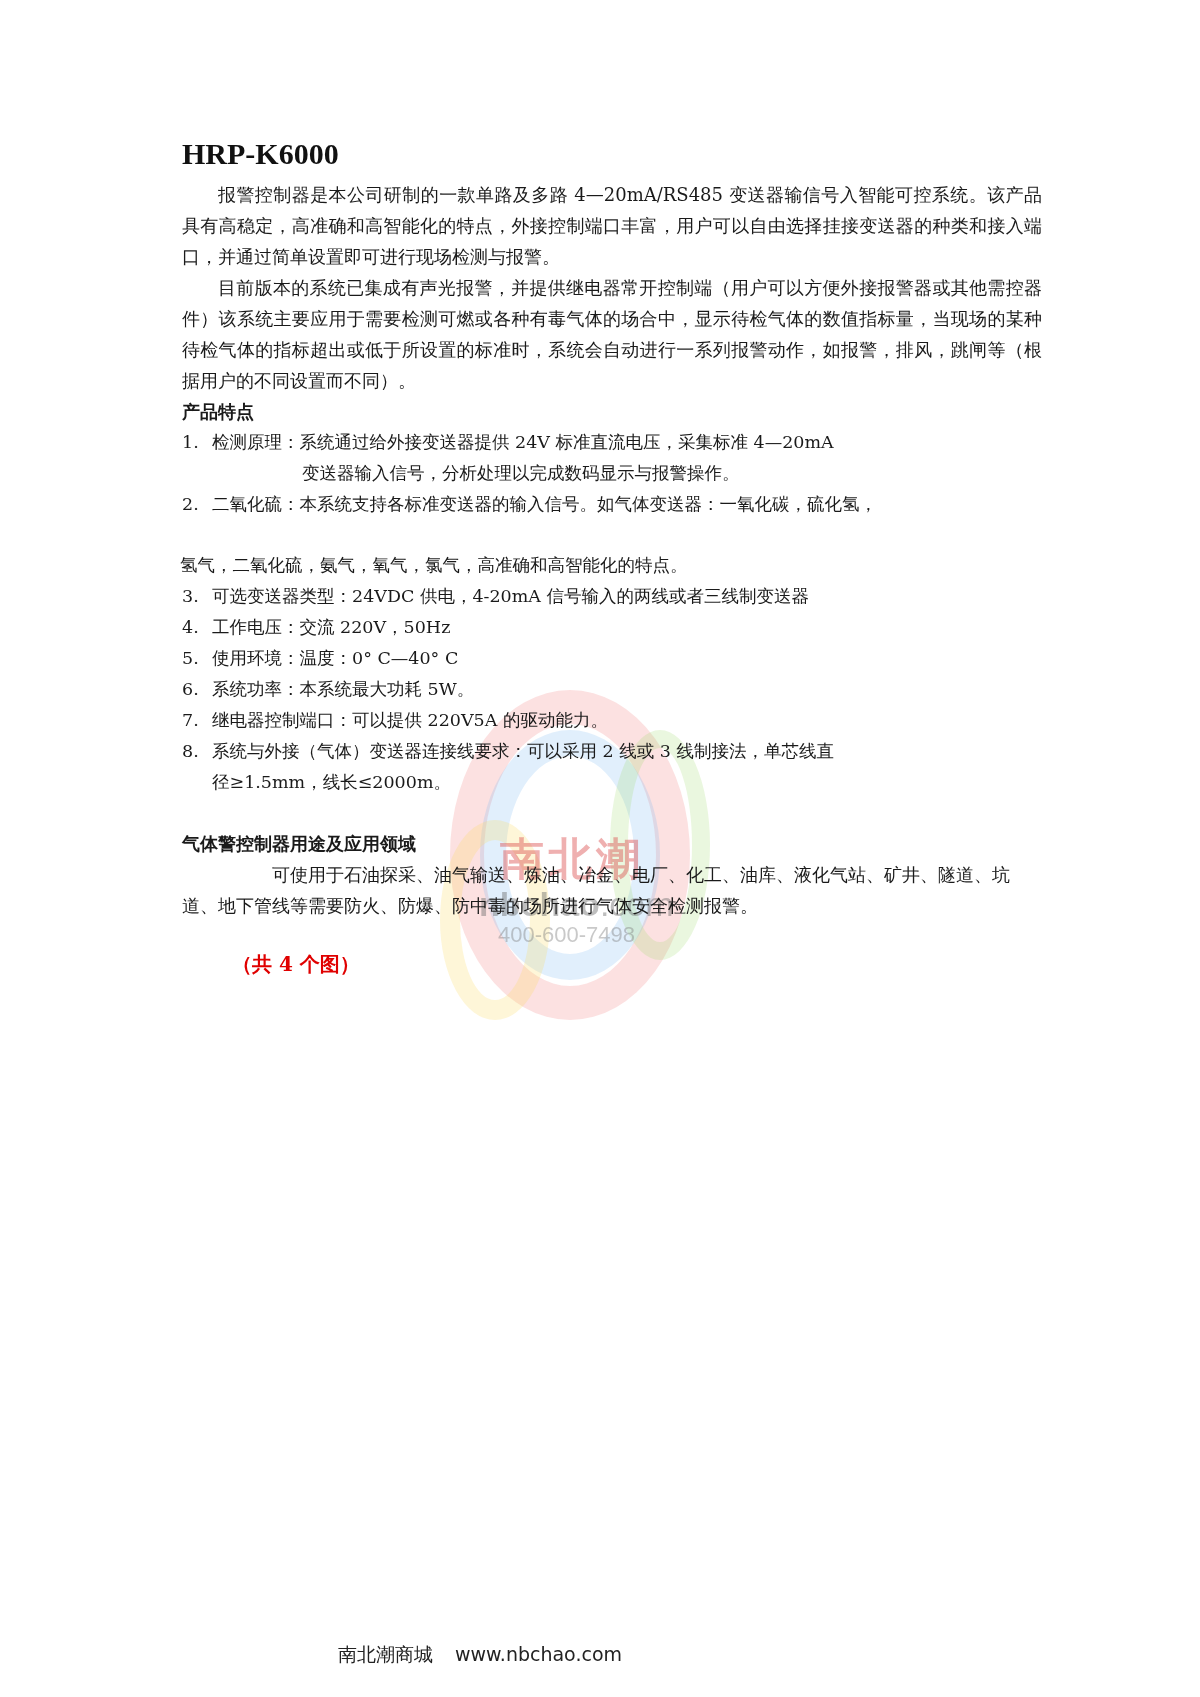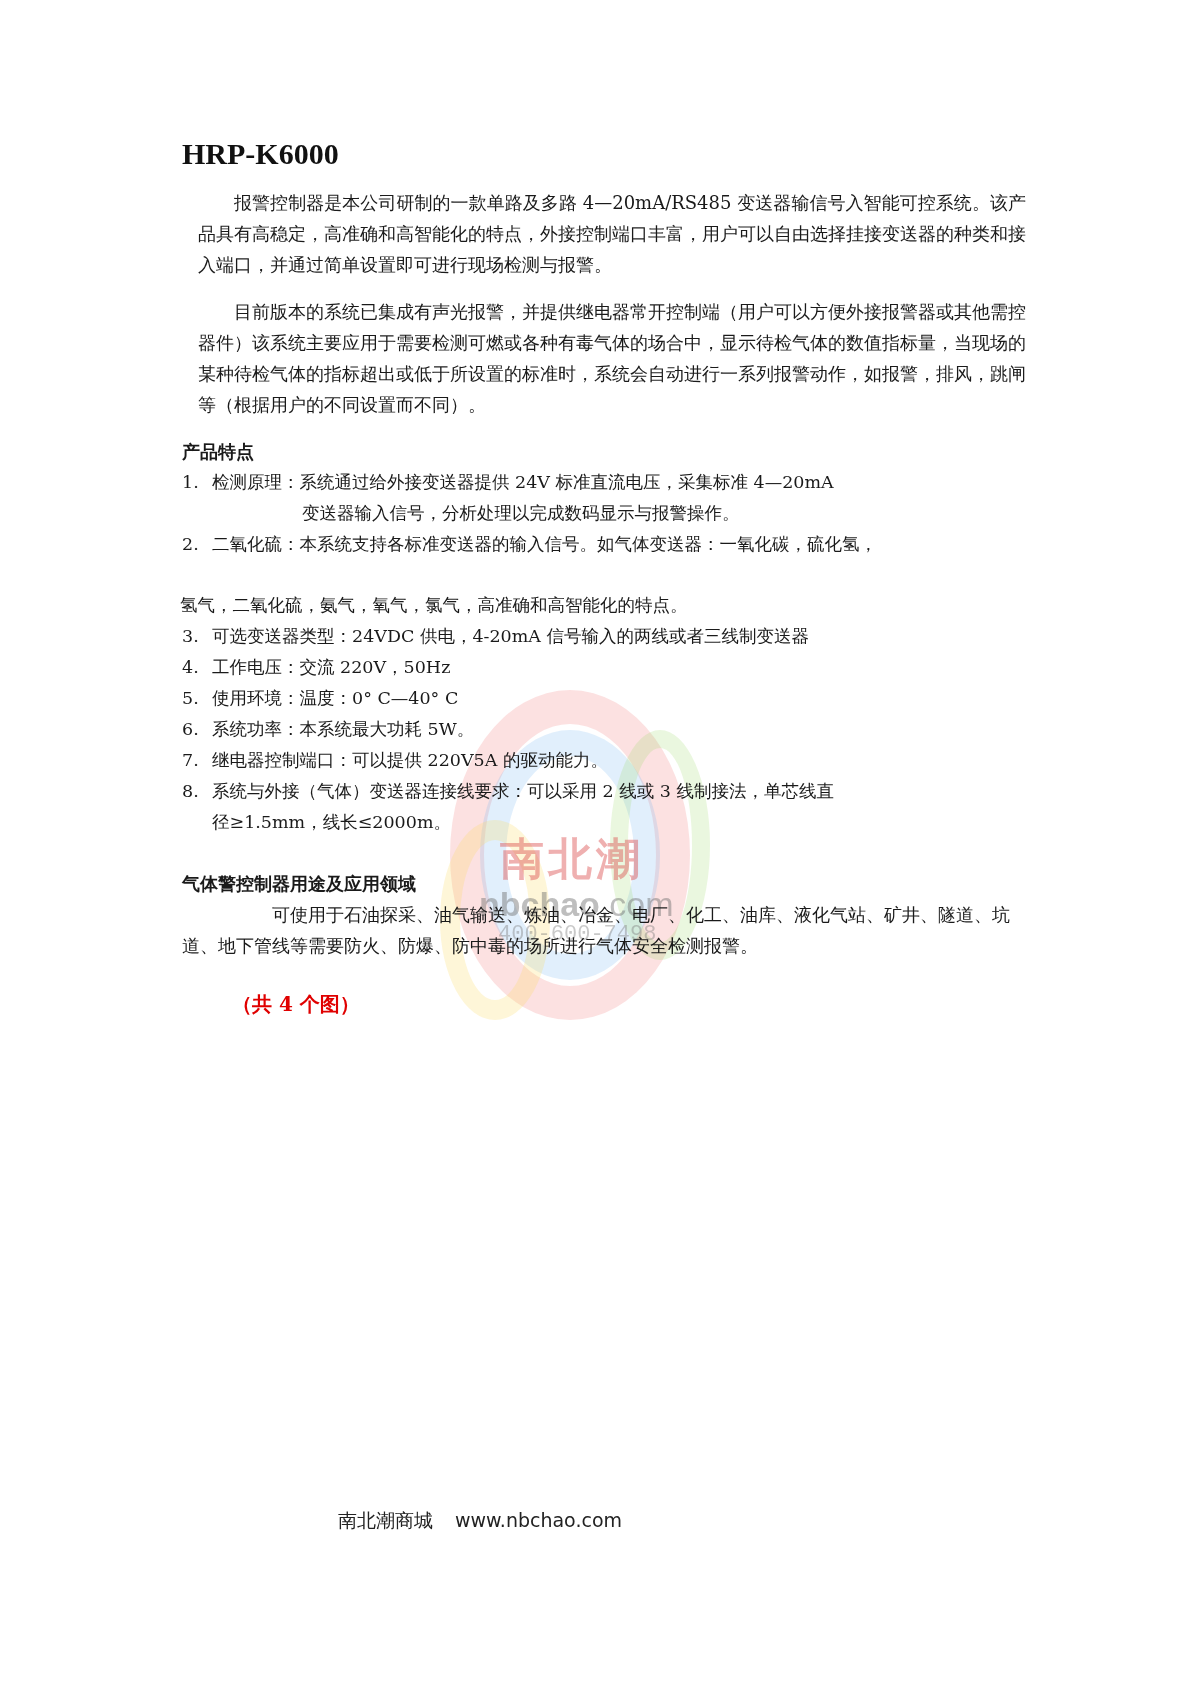--- a/index.html
+++ b/index.html
@@ -16,37 +16,37 @@
     .wm-ring3 { position: absolute; left: 0px; top: 150px; width: 110px; height: 200px; border-radius: 50%;
                 border: 20px solid rgba(250,220,100,0.25); box-sizing: border-box; }
     .wm-ring4 { position: absolute; left: 170px; top: 60px; width: 100px; height: 230px; border-radius: 50%;
                 border: 18px solid rgba(160,220,110,0.22); box-sizing: border-box; }
     .wm-cn { position: absolute; left: 60px; top: 160px; font-size: 44px; letter-spacing: 4px;
              color: rgba(220,80,80,0.45); font-family: "DejaVu Serif", serif; font-weight: bold; }
     .wm-en { position: absolute; left: 39px; top: 215px; font-size: 34px; font-weight: bold;
              color: rgba(110,110,110,0.45); font-family: "Liberation Sans", sans-serif; }
     .wm-en span { font-weight: normal; }
     .wm-tel { position: absolute; left: 58px; top: 252px; font-size: 22px;
-              color: rgba(120,120,120,0.4); font-family: Liberation Mono, monospace; }
+              color: rgba(120,120,120,0.4); font-family: Liberation Sans, sans-serif; }
 
     .content { position: absolute; left: 182px; top: 137px; width: 860px; }
     .title { font-family: "Liberation Serif", serif; font-weight: bold; font-size: 30px; margin: 0 0 8px 0; color: #111; }
-    .para { font-size: 18px; line-height: 31px; margin: 16px; text-indent: 36px; text-align: justify; }
+    .para { font-size: 18px; line-height: 31px; margin: 0; text-indent: 36px; text-align: justify; }
     .heading { font-size: 18px; font-weight: bold; line-height: 31px; margin: 0; }
     .list { list-style: none; margin: 0; padding: 0; }
     .item { font-size: 17.5px; line-height: 31px; display: flex; }
     .num { width: 30px; flex: none; }
     .body { flex: 1; }
     .indent-cont { padding-left: 120px; }
     .cont-line { font-size: 17.5px; line-height: 31px; }
     .gap { height: 30px; }
     .app-para { font-size: 18px; line-height: 31px; margin: 0; text-indent: 90px; }
     .red-note { color: #e00000; font-weight: bold; font-size: 20px; margin-top: 30px; padding-left: 50px; }
 
-    .footer { position: absolute; left: 0; width: 960px; top: 1508px; text-align: center;
+    .footer { position: absolute; left: 0; width: 960px; top: 1642px; text-align: center;
               font-family: "DejaVu Sans", "Liberation Sans", sans-serif; font-size: 19px; color: #222; }
     .footer .sep { display: inline-block; width: 22px; }
   </style>
 </head>
 <body>
 
 <div class="page">
 
   <div class="watermark">
     <div class="wm-ring"></div>

